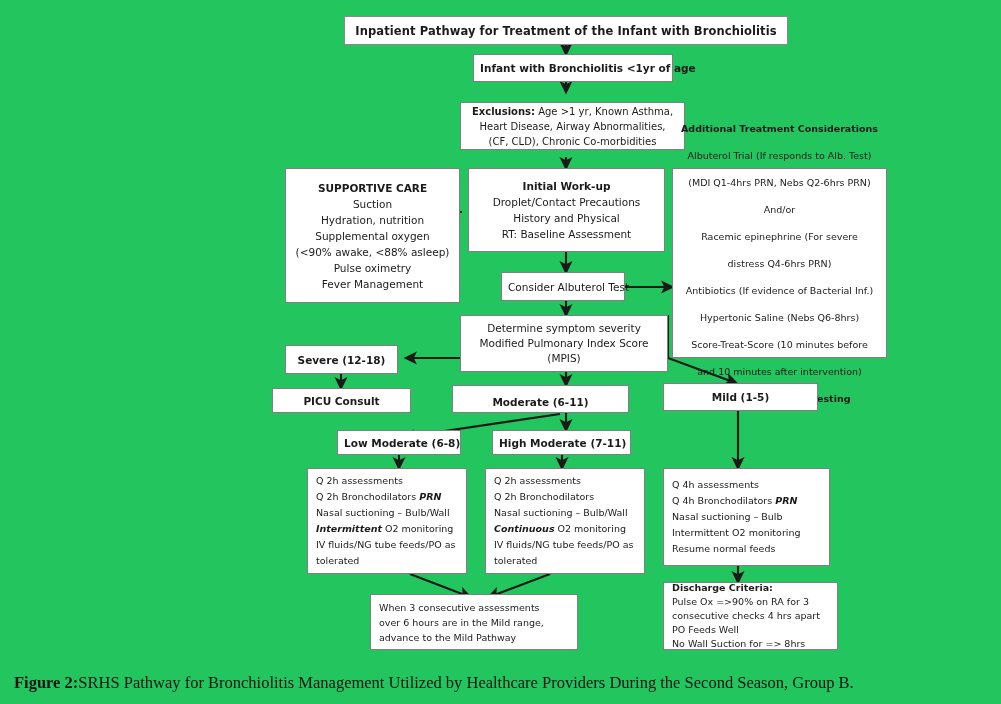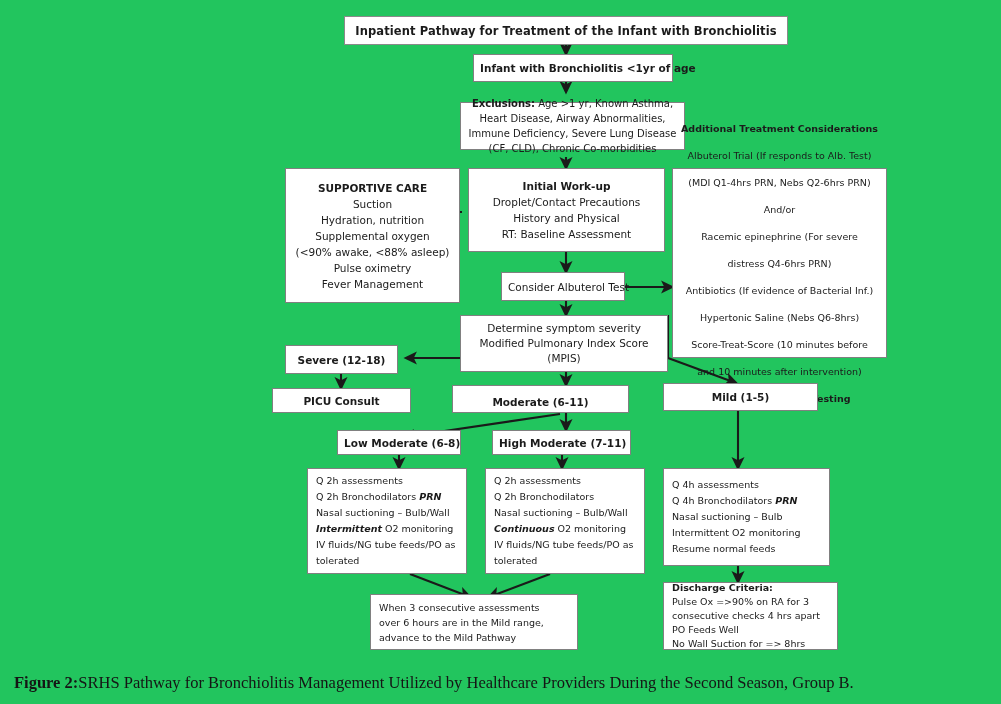--- a/index.html
+++ b/index.html
@@ -141,21 +141,20 @@
       <span class="ln">Inpatient Pathway for Treatment of the Infant with Bronchiolitis</span>
     </div>
 
     <div class="box ctr t105 pad6" style="left:473px; top:54px; width:200px; height:28px; font-weight:bold;">
       <span class="ln">Infant with Bronchiolitis &lt;1yr of age</span>
     </div>
 
     <div class="box ctr t10 lh15 pad6" style="left:460px; top:92px; width:225px; height:48px;margin-top:10px;">
       <span class="ln"><b>Exclusions:</b><span> Age &gt;1 yr, Known Asthma,</span></span>
       <span class="ln">Heart Disease, Airway Abnormalities,</span>
-      <span class="ln">Immune Deficiency, Severe Lung Disease</span>
       <span class="ln">(CF, CLD), Chronic Co-morbidities</span>
     </div>
 
     <div class="box ctr t105 lh16 pad8" style="left:285px; top:168px; width:175px; height:135px;">
       <span class="ln hd">SUPPORTIVE CARE</span>
       <span class="ln">Suction</span>
       <span class="ln">Hydration, nutrition</span>
       <span class="ln">Supplemental oxygen</span>
       <span class="ln">(&lt;90% awake, &lt;88% asleep)</span>
       <span class="ln">Pulse oximetry</span>

